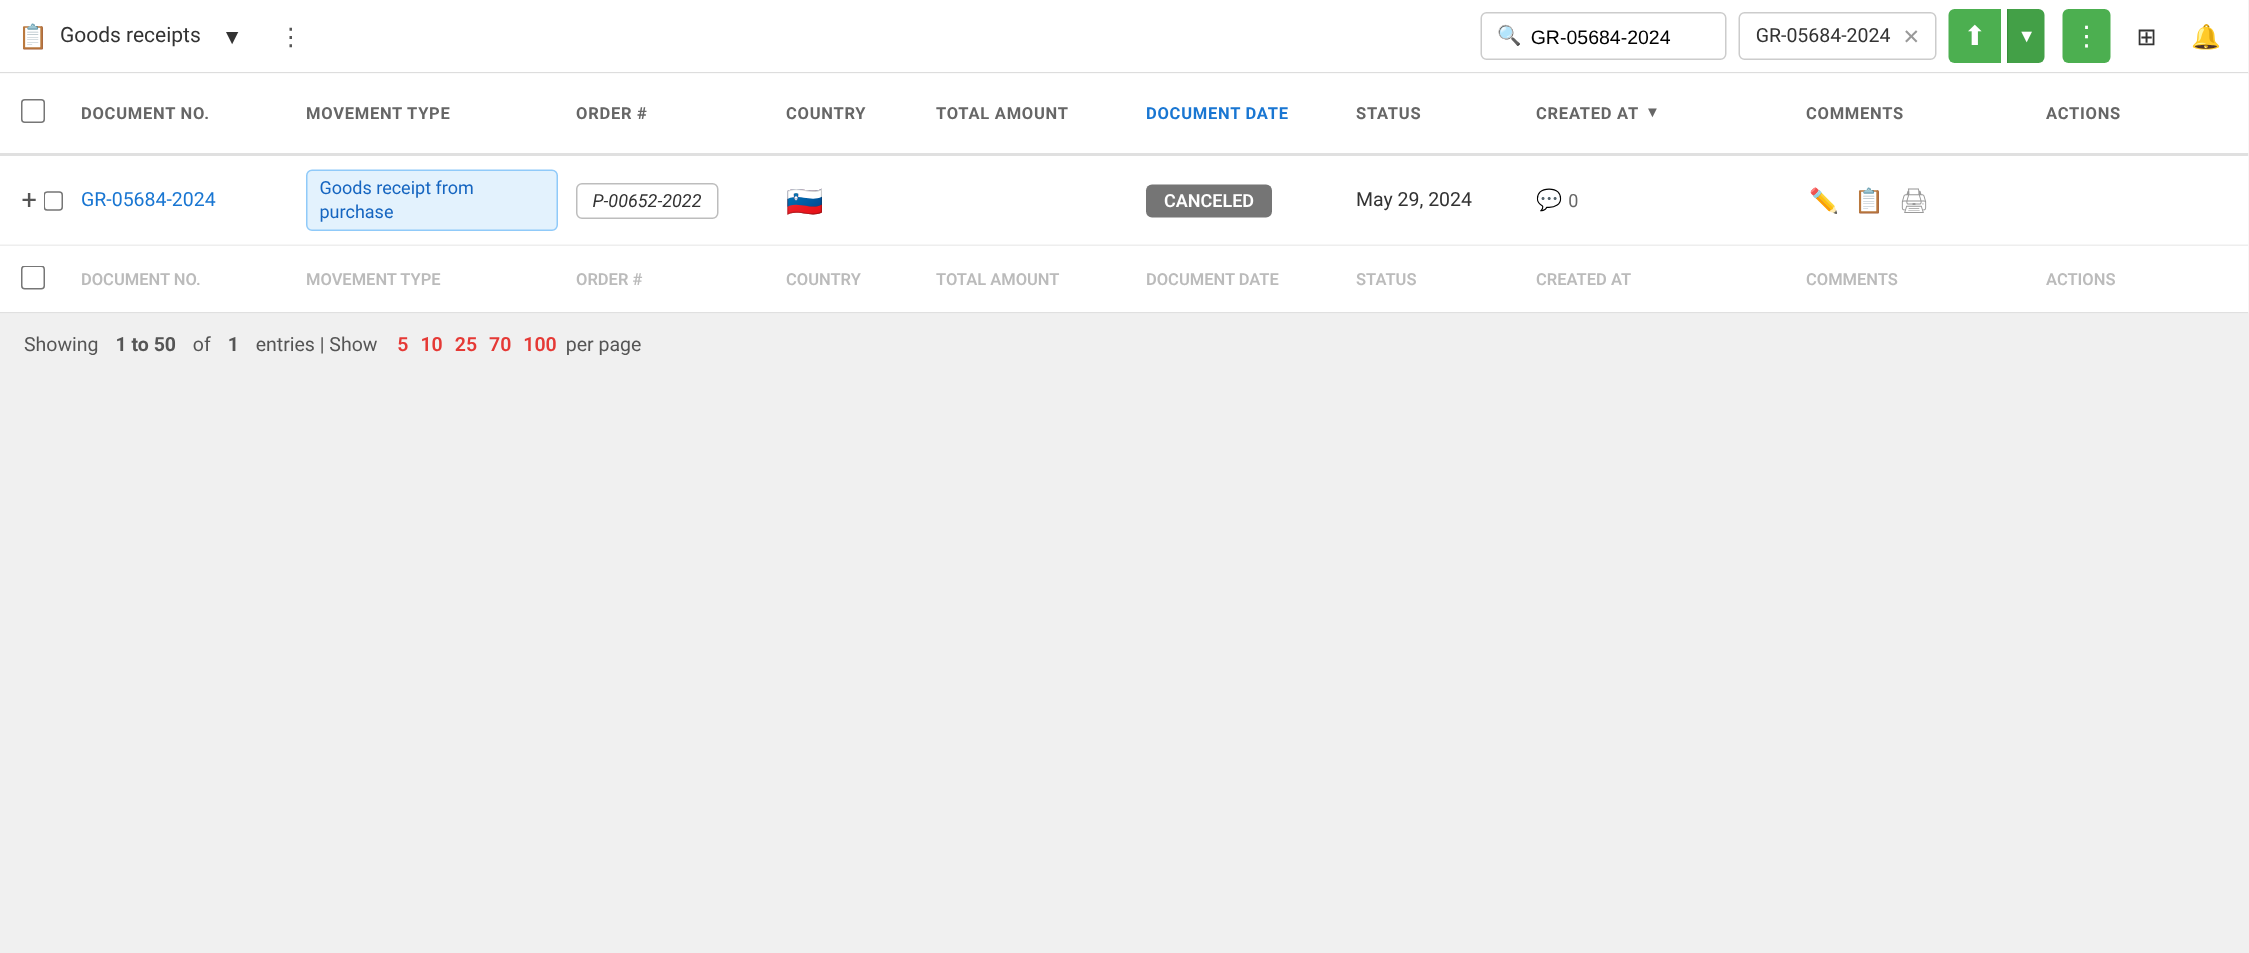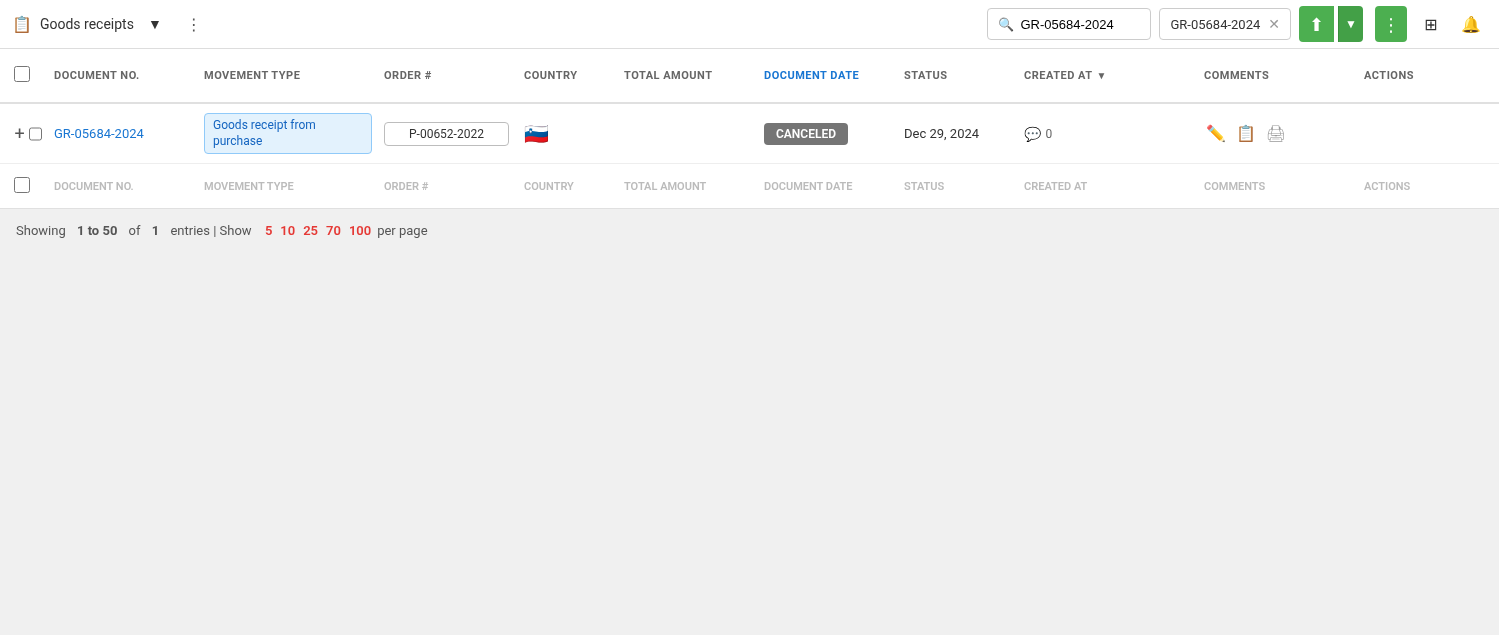--- a/index.html
+++ b/index.html
@@ -58,21 +58,21 @@
     .td { padding: 8px 6px; font-size: 13px; }
     .doc-link { color: #1976d2; cursor: pointer; text-decoration: none; }
 
     .movement-badge {
       background: #e3f2fd; border: 1px solid #90caf9; border-radius: 4px;
       padding: 4px 8px; font-size: 12px; color: #1565c0; display: inline-block;
       line-height: 1.3;
     }
     .order-badge {
       background: #fff; border: 1px solid #bdbdbd; border-radius: 4px;
-      padding: 4px 24px; font-size: 12px; color: #333; display: inline-block;
+      padding: 4px 10px; font-size: 12px; color: #333; display: inline-block; font-style: italic;
     }
 
     .flag { font-size: 20px; }
 
     .status-canceled {
       background: #757575; color: #fff; border-radius: 4px;
       padding: 4px 12px; font-size: 12px; font-weight: 600; display: inline-block;
     }
 
     .comment-badge {
@@ -208,21 +208,21 @@
     <div class="td">
       <span></span>
     </div>
 
 
     <div class="td">
       <span class="status-canceled">CANCELED</span>
     </div>
 
     <div class="td">
-      <span>Dec 29, 2024</span>
+      <span>May 29, 2024</span>
     </div>
 
     <div class="td">
       <div class="comment-badge">
         <span class="comment-icon">💬</span>
         <span>0</span>
       </div>
     </div>
 
     <div class="td">

